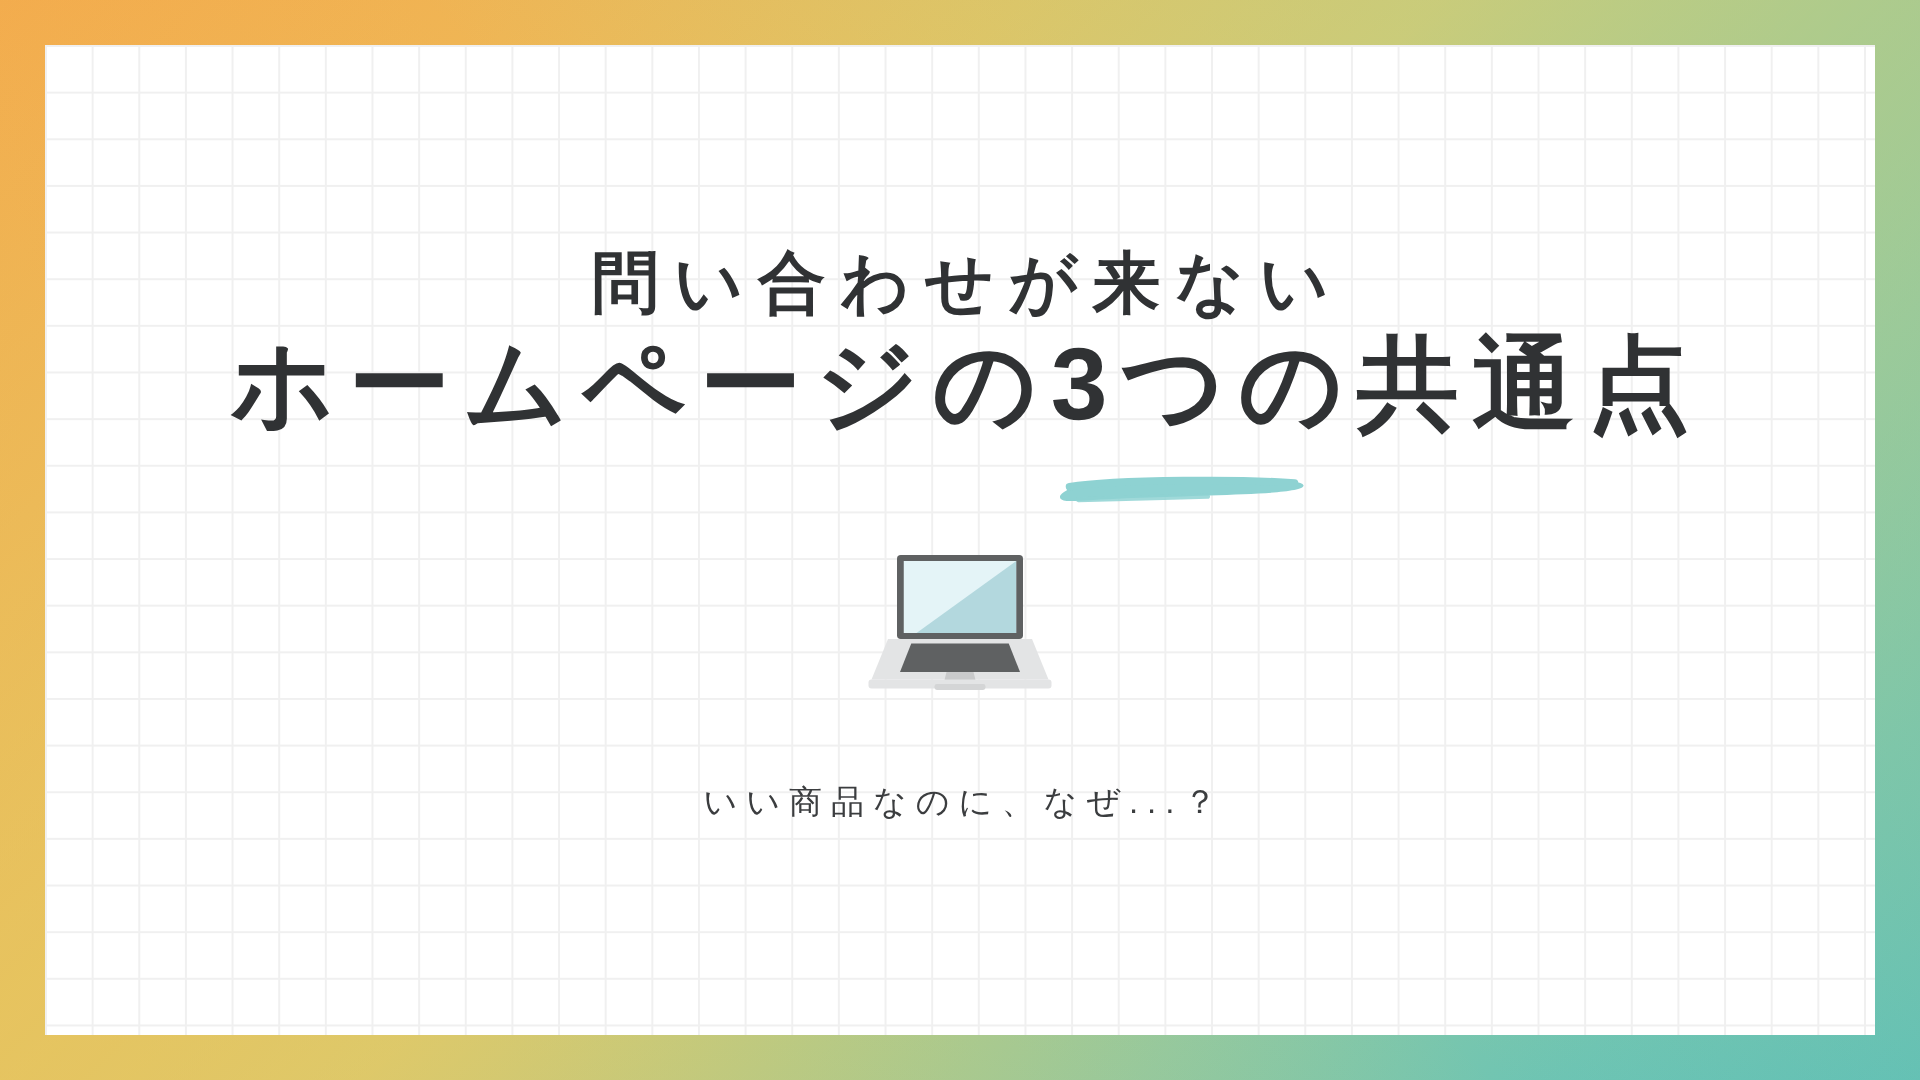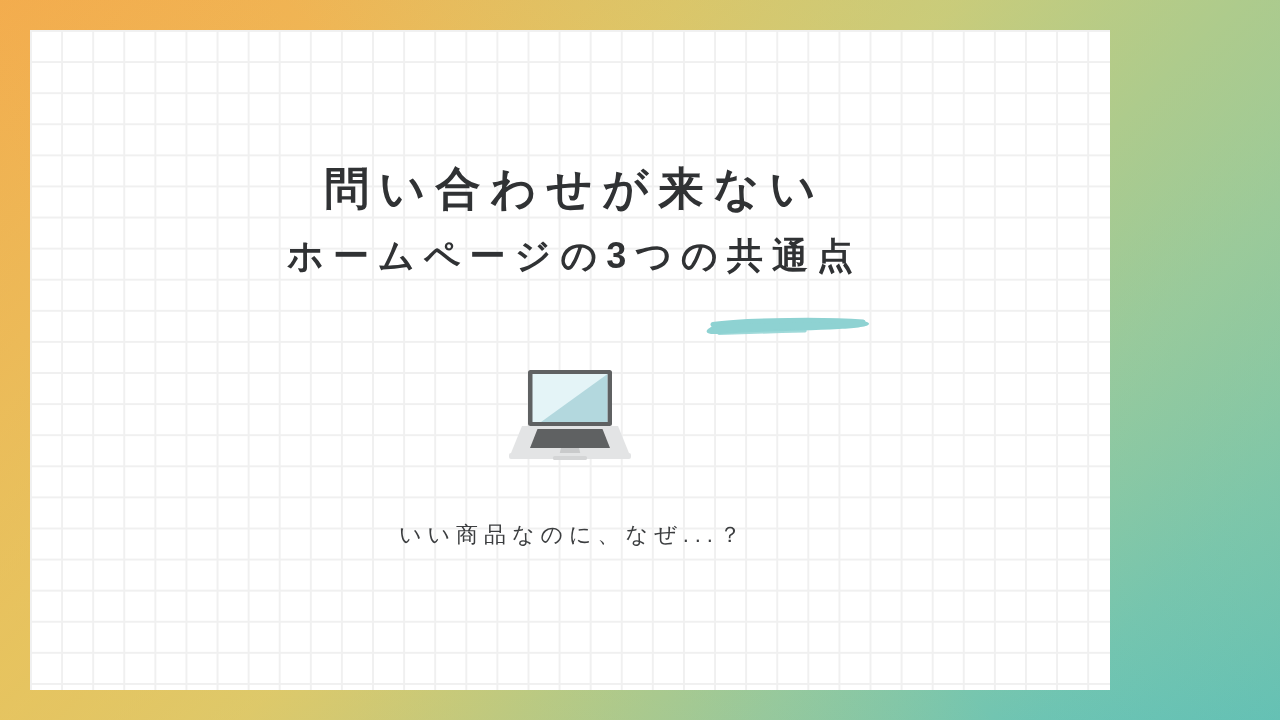--- a/index.html
+++ b/index.html
@@ -45,21 +45,21 @@
         rgba(174,203,140,0.25) 72%,
         rgba(174,203,140,0.55) 100%);
     mix-blend-mode: normal;
     pointer-events: none;
   }
 
   #panel {
     position: absolute;
     left: 30px;
     top: 30px;
-    width: 1080px;
+    width: 1220px;
     height: 660px;
     background-color: #ffffff;
     background-image:
       linear-gradient(to right, #f0f0f0 1.6px, transparent 1.6px),
       linear-gradient(to bottom, #f0f0f0 1.6px, transparent 1.6px);
     background-size: 31.1px 31.1px;
     background-position: 0 0, 0 0;
     z-index: 2;
     overflow: hidden;
   }
@@ -79,21 +79,21 @@
     font-weight: 700;
     white-space: nowrap;
   }
   .title-line-1 {
     font-size: 45px;
     letter-spacing: 10px;
     line-height: 62px;
     text-indent: 10px;
   }
   .title-line-2 {
-    font-size: 36px;
+    font-size: 68px;
     letter-spacing: 9px;
     line-height: 72px;
     text-indent: 9px;
   }
   .title-line-2 .title-text {
     position: relative;
     z-index: 2;
   }
 
   

